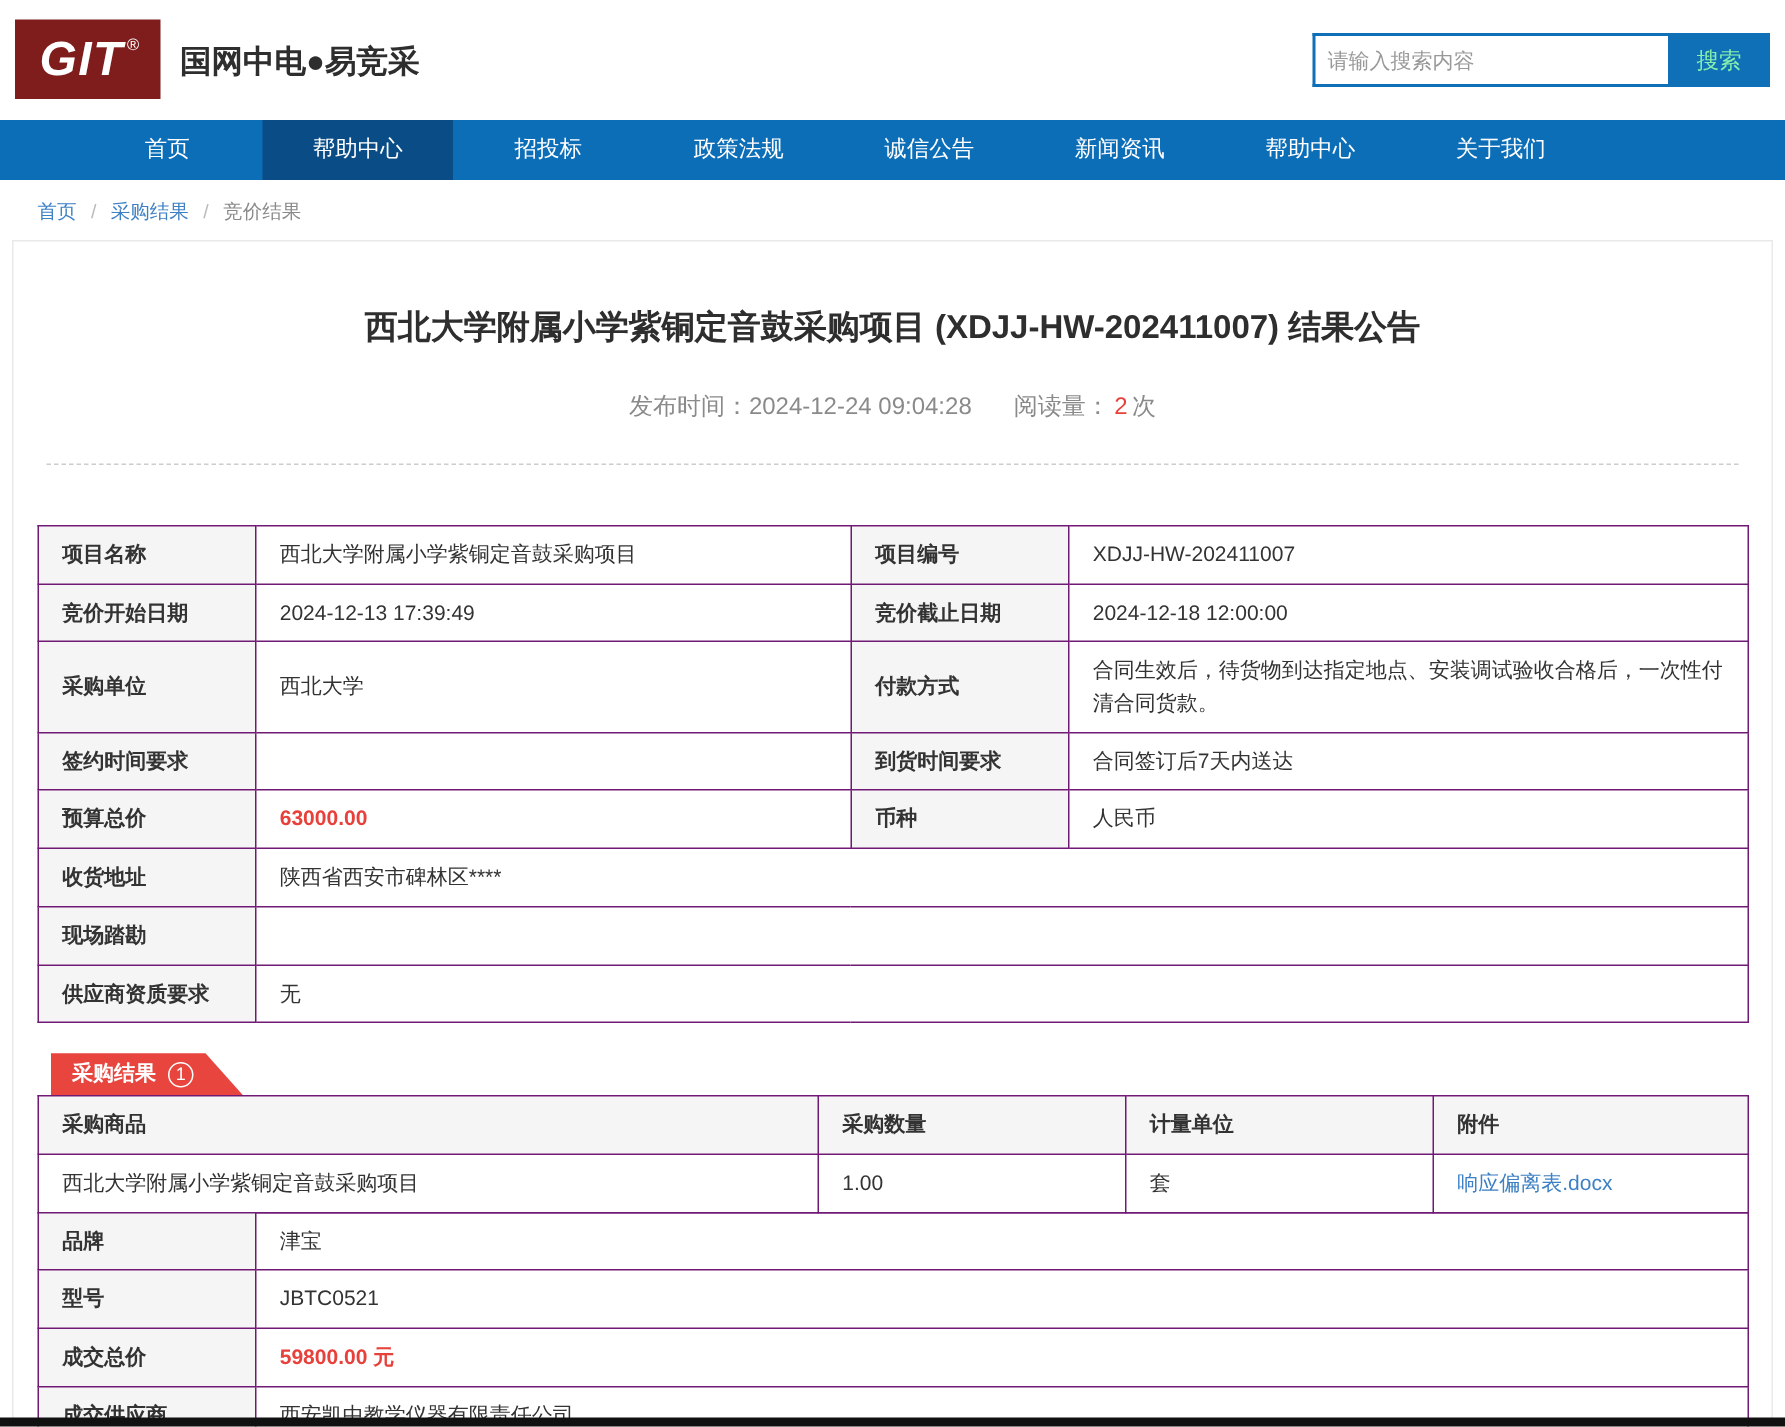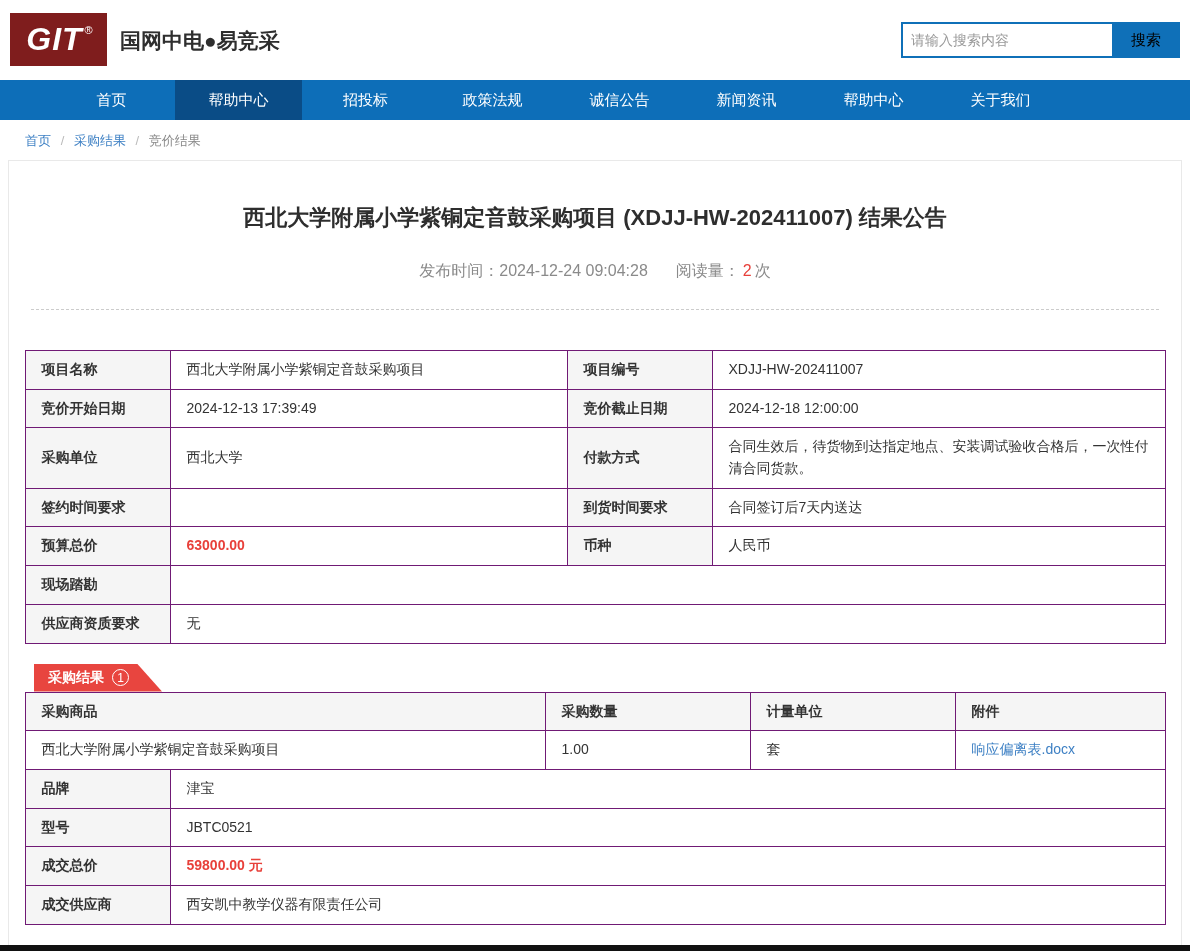--- a/index.html
+++ b/index.html
@@ -7,24 +7,24 @@
     font-family:"Liberation Sans","DejaVu Sans",sans-serif; color:#333; }
 
   
   .topbar { height:80px; position:relative; background:#fff; }
   .logo-box { position:absolute; left:10px; top:13px; width:97px; height:53px;
     background:#7f1d1d; color:#fff; display:flex; align-items:center; justify-content:center; cursor:pointer; }
   .logo-txt { font-size:32px; font-weight:bold; font-style:italic; letter-spacing:1px; }
   .logo-reg { font-size:11px; vertical-align:top; position:relative; top:-10px; left:2px; font-style:normal; }
   .site-title { position:absolute; left:120px; top:27px; font-size:21px; font-weight:bold; color:#2e2e2e; }
   .search-wrap { position:absolute; right:10px; top:22px; display:flex; }
-  .search-input { width:211px; height:36px; border:2px solid #0f70b8; border-right:none;
+  .search-input { width:237px; height:36px; border:2px solid #0f70b8; border-right:none;
     font-size:14px; padding:0 8px; outline:none; color:#0c4a6e; }
   .search-input::placeholder { color:#999; }
-  .search-btn { width:68px; height:36px; background:#0f70b8; color:#000000; border:none;
+  .search-btn { width:68px; height:36px; background:#0f70b8; color:#86efac; border:none;
     font-size:15px; cursor:pointer; }
 
   
   .nav { height:40px; background:#0d6eb8; display:flex; padding-left:48px; }
   .nav-item { width:127px; height:40px; line-height:40px; text-align:center; color:#fff;
     font-size:15px; cursor:pointer; }
   .nav-item.active { background:#0a4c86; }
 
   
   .breadcrumb { padding:12px 0 10px 25px; font-size:13px; color:#999; }
@@ -138,20 +138,24 @@
       <td class="lbl">到货时间要求</td>
       <td>合同签订后7天内送达</td>
     </tr>
     <tr>
       <td class="lbl">预算总价</td>
       <td class="red">63000.00</td>
       <td class="lbl">币种</td>
       <td>人民币</td>
     </tr>
     <tr>
+      <td class="lbl">收货地址</td>
+      <td colspan="3">陕西省西安市碑林区****</td>
+    </tr>
+    <tr>
       <td class="lbl">现场踏勘</td>
       <td colspan="3"></td>
     </tr>
     <tr>
       <td class="lbl">供应商资质要求</td>
       <td colspan="3">无</td>
     </tr>
   </tbody>
     </table>
 

